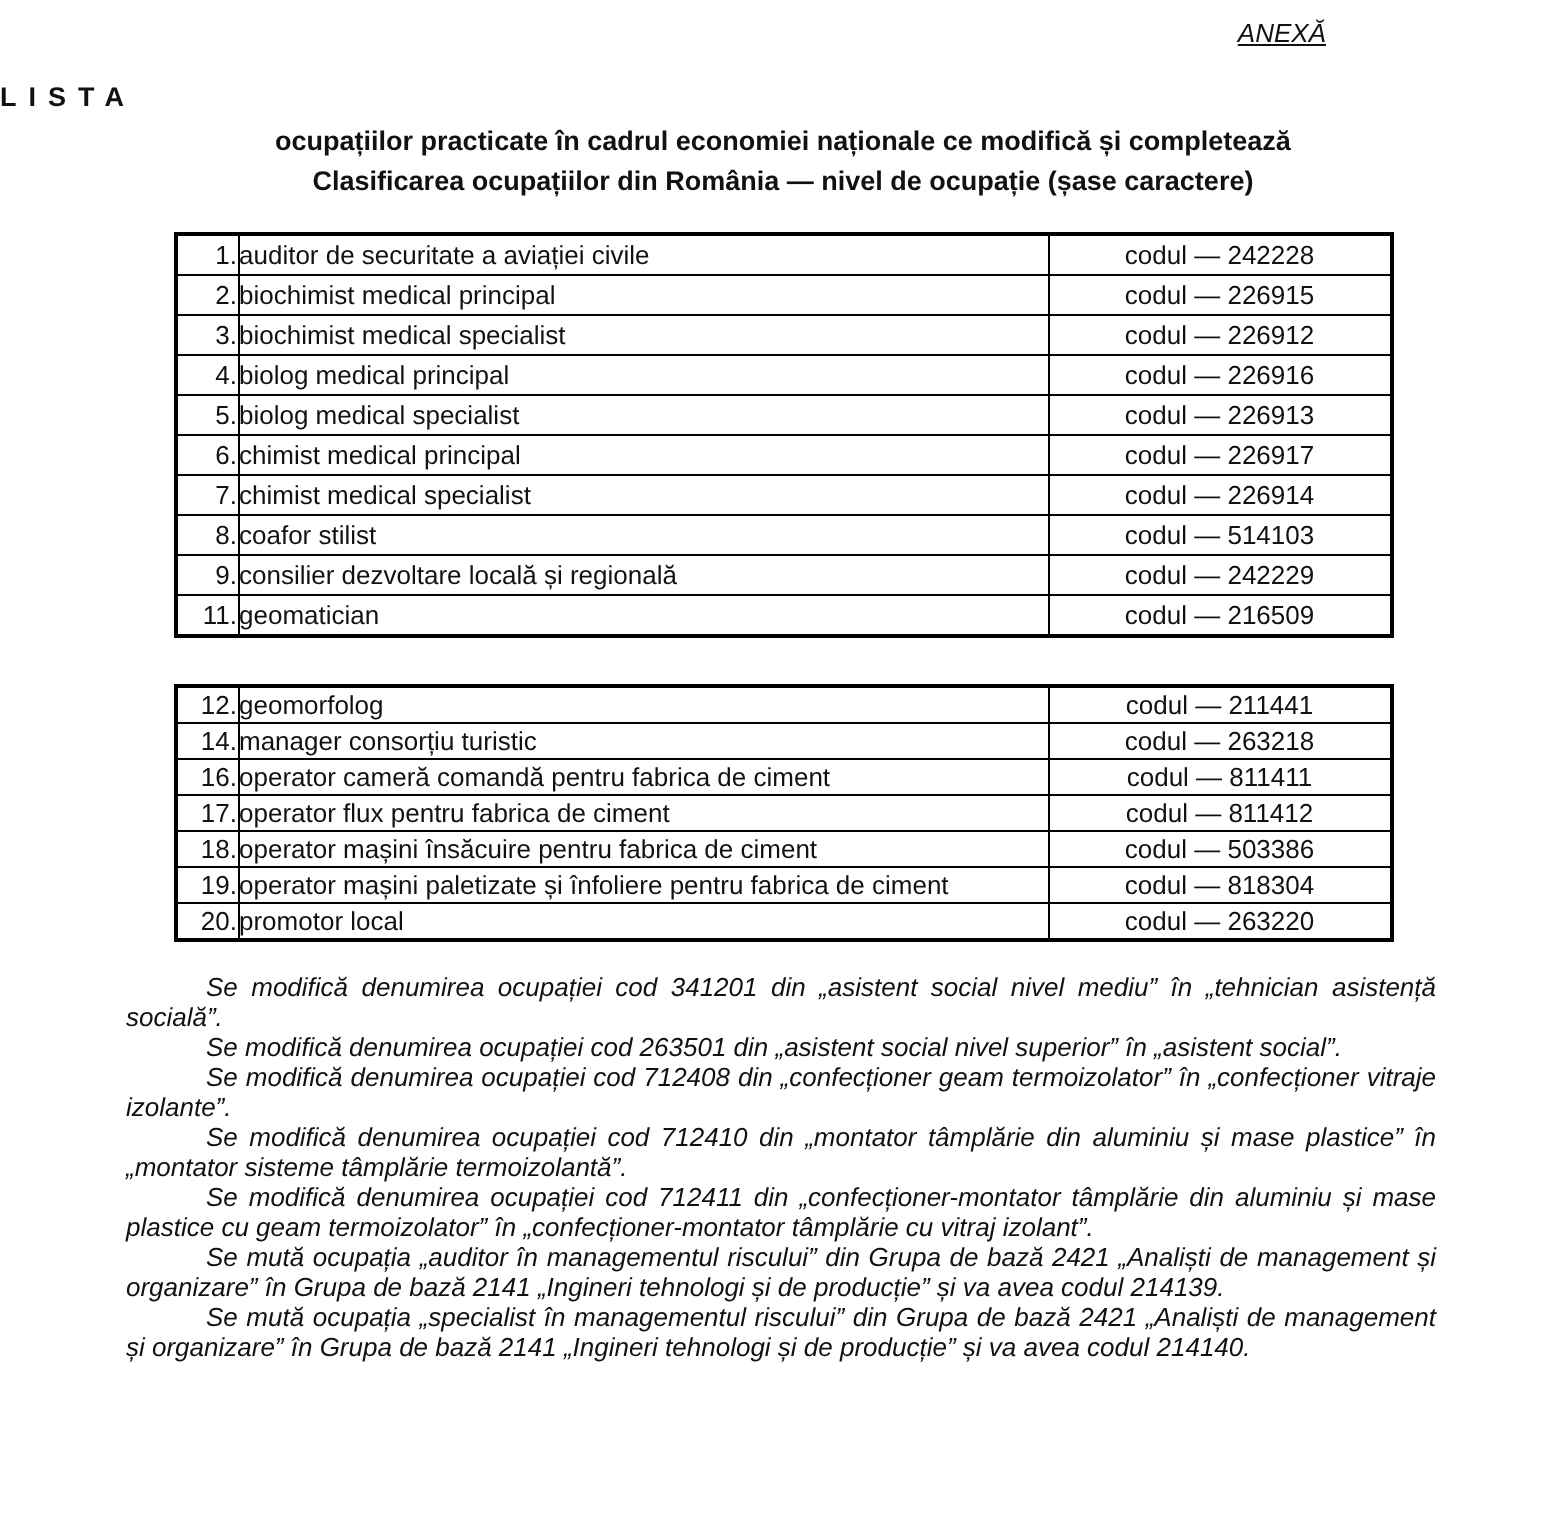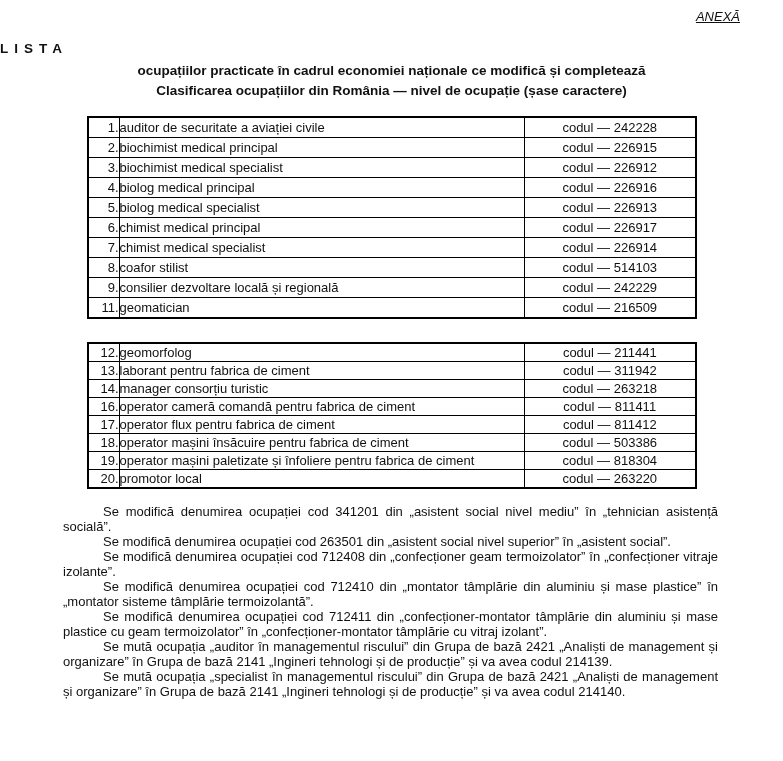--- a/index.html
+++ b/index.html
@@ -13,21 +13,21 @@
     height: 761px;
     font-family: "Liberation Sans", sans-serif;
     font-size: 13px;
     overflow: hidden;
   }
   .page {
     padding-top: 10px;
   }
   .annex {
     text-align: right;
-    margin-right: 43px;
+    margin-right: 120px;
     font-style: italic;
     text-decoration: underline;
     font-size: 13px;
     line-height: 14px;
   }
   .doc-title {
     text-align: left;
     font-weight: bold;
     font-size: 13.5px;
     letter-spacing: 6px;
@@ -66,20 +66,21 @@
   td.code { text-align: center; }
   .paragraphs {
     margin: 15px 65px 0 63px;
     text-align: justify;
     line-height: 15px;
     font-size: 13px;
   }
   .paragraphs p {
     margin: 0;
     text-indent: 40px;
+    font-style: italic;
   }
 </style>
 </head>
 <body>
 
 <div class="page">
 
   <div class="annex">ANEXĂ</div>
 
   <div class="doc-title">LISTA</div>
@@ -153,25 +154,20 @@
     <colgroup>
       <col style="width:31px">
       <col style="width:405px">
       <col style="width:172px">
     </colgroup>
     <tbody>
         <tr>
           <td class="num">12.</td>
           <td class="occ">geomorfolog</td>
           <td class="code">codul — 211441</td>
-        </tr>
-        <tr>
-          <td class="num">13.</td>
-          <td class="occ">laborant pentru fabrica de ciment</td>
-          <td class="code">codul — 311942</td>
         </tr>
         <tr>
           <td class="num">14.</td>
           <td class="occ">manager consorțiu turistic</td>
           <td class="code">codul — 263218</td>
         </tr>
         <tr>
           <td class="num">16.</td>
           <td class="occ">operator cameră comandă pentru fabrica de ciment</td>
           <td class="code">codul — 811411</td>

